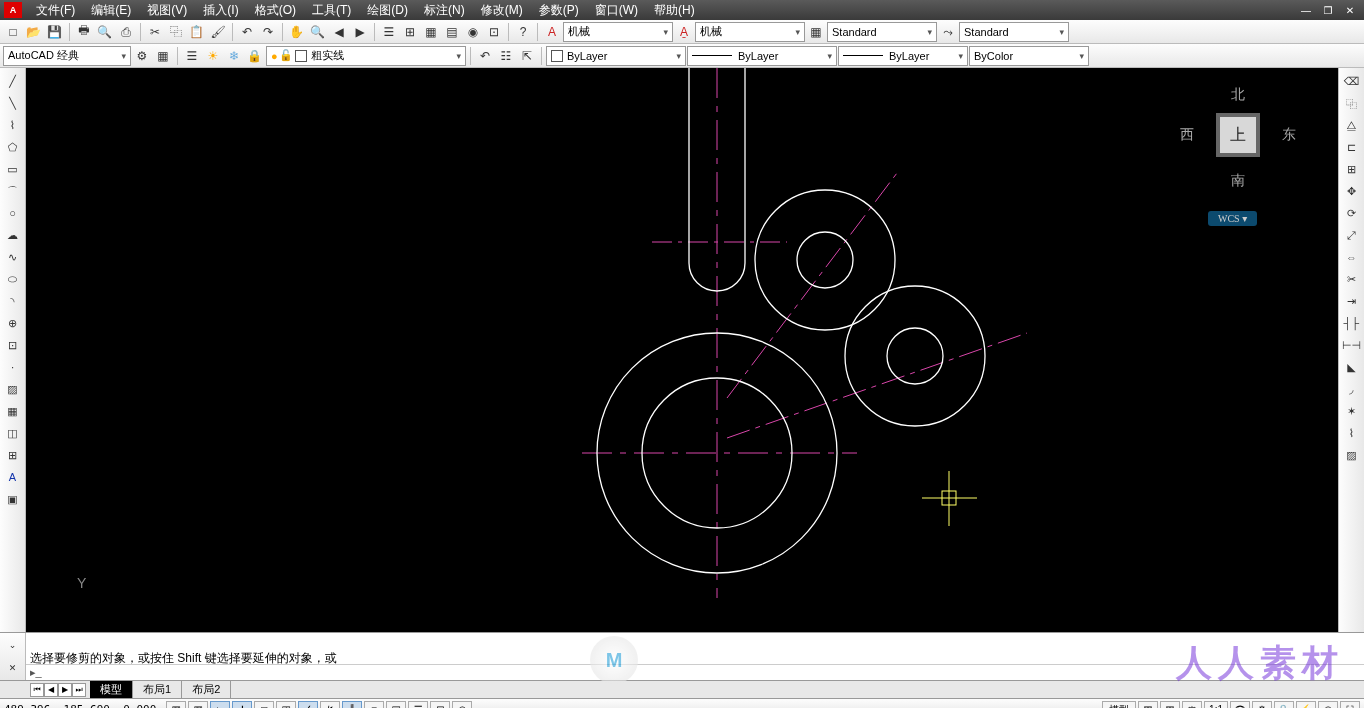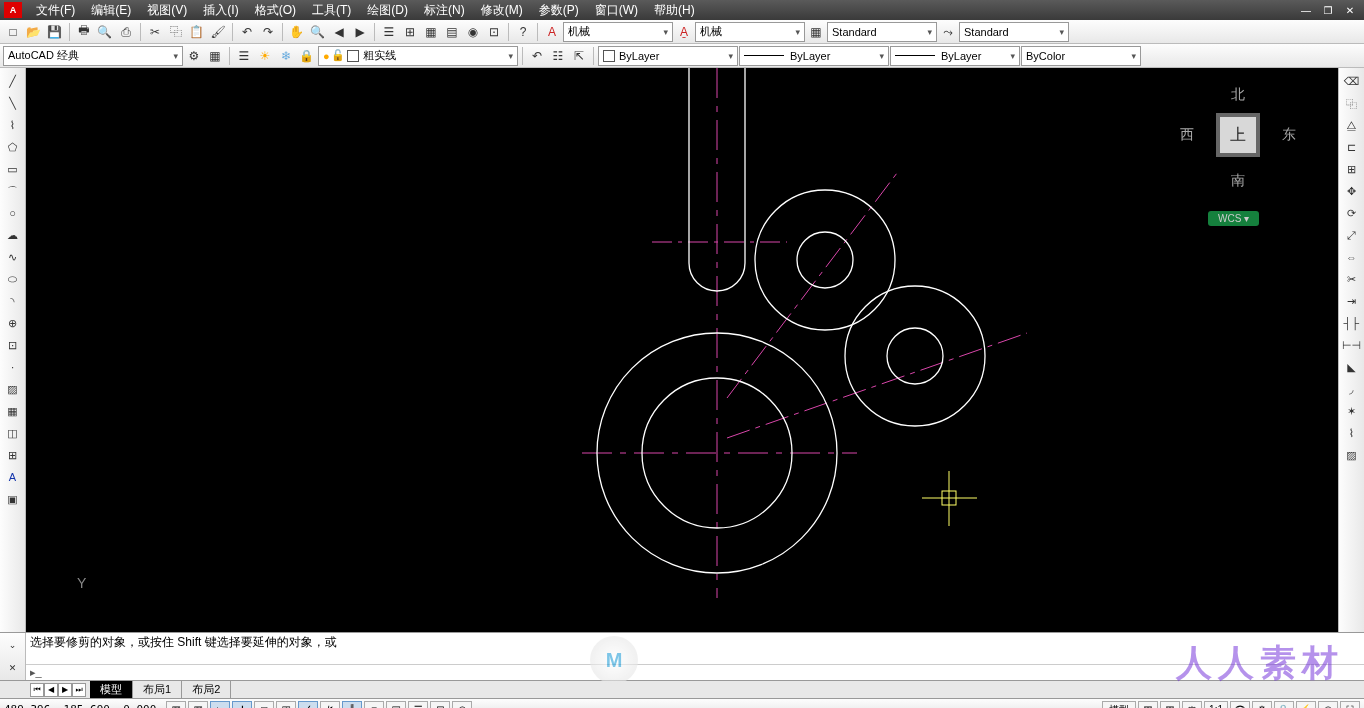--- a/index.html
+++ b/index.html
@@ -32,26 +32,26 @@
 .canvas svg { width: 100%; height: 100%; }
 
 
 .viewcube { position: absolute; top: 10px; right: 40px; width: 120px; height: 120px; color: #aaa; font-size: 13px; text-align: center; }
 .viewcube .cube-face { position: absolute; top: 35px; left: 38px; width: 44px; height: 44px; background: #d8d8d8; color: #222; font-size: 16px; display: flex; align-items: center; justify-content: center; cursor: pointer; border: 4px solid #666; }
 .viewcube .dir { position: absolute; font-size: 14px; }
 .viewcube .dir.n { top: 8px; left: 0; right: 0; }
 .viewcube .dir.s { bottom: 8px; left: 0; right: 0; }
 .viewcube .dir.w { top: 48px; left: 2px; }
 .viewcube .dir.e { top: 48px; right: 2px; }
-.viewcube .wcs { position: absolute; bottom: -28px; left: 30px; background: #15803d; color: #ccc; padding: 2px 10px; font-size: 10px; border-radius: 3px; }
+.viewcube .wcs { position: absolute; bottom: -28px; left: 30px; background: #0c4a6e; color: #ccc; padding: 2px 10px; font-size: 10px; border-radius: 3px; font-family: Liberation Serif, serif; }
 
 
 .cmdline-area { background: #fff; border-top: 1px solid #999; height: 48px; display: flex; }
 .cmdline-left { width: 26px; background: linear-gradient(#fdfdfd,#e8e8e8); border-right: 1px solid #bbb; display:flex; flex-direction:column; align-items:center; justify-content:space-around; }
-.cmdline-text { flex: 1; padding: 2px 4px; font-size: 12px; line-height: 14px; overflow: hidden; }
+.cmdline-text { flex: 1; padding: 2px 4px; font-size: 12px; line-height: 14px; overflow: hidden; margin-top: 16px; }
 .cmd-input-row { display: flex; align-items: center; border-top: 1px solid #ccc; padding: 1px 4px; }
 .cmd-input-row .prompt { font-size: 11px; color: #555; margin-right: 4px; }
 .cmd-input-row input { border: none; outline: none; width: 400px; font-size: 11px; }
 
 
 .tabs-row { height: 18px; background: #e8e8e8; border-top: 1px solid #999; display: flex; align-items: center; padding-left: 30px; font-size: 11px; }
 .tabs-row .nav { display: flex; gap: 0; margin-right: 4px; }
 .tabs-row .nav span { width: 14px; height: 14px; border: 1px solid #999; background: #fff; display: flex; align-items: center; justify-content: center; font-size: 8px; cursor: pointer; }
 .tabs-row .tab { padding: 1px 10px; border-right: 1px solid #999; cursor: pointer; }
 .tabs-row .tab.active { background: #000; color: #fff; }
@@ -134,21 +134,21 @@
   <div class="dropdown" style="width:110px">
       <span>Standard</span>
     </div>
   <div class="tb-btn">⤳</div>
   <div class="dropdown" style="width:110px">
       <span>Standard</span>
     </div>
 </div>
 
 <div class="toolbar-row">
-  <div class="dropdown" style="width:180px">
+  <div class="dropdown" style="width:128px">
       <span>AutoCAD 经典</span>
     </div>
   <div class="tb-btn">⚙</div>
   <div class="tb-btn">▦</div>
   <div class="sep"></div>
   <div class="tb-btn">☰</div>
   <div class="tb-btn" style="color:#fa0">☀</div>
   <div class="tb-btn" style="color:#6ad">❄</div>
   <div class="tb-btn">🔒</div>
   <div class="dropdown" style="width:200px">

